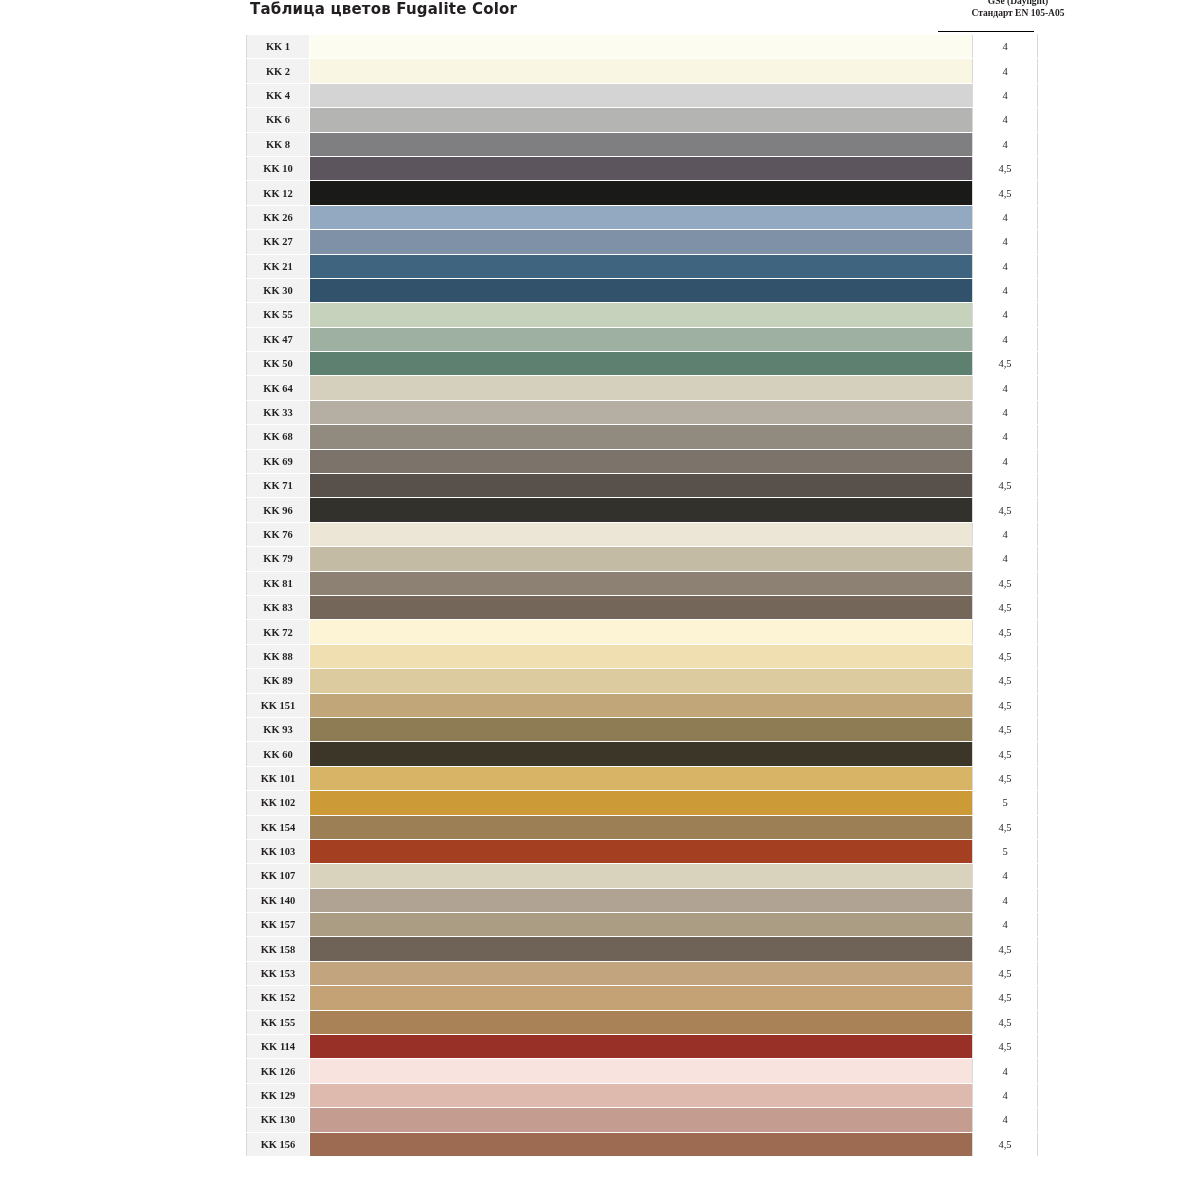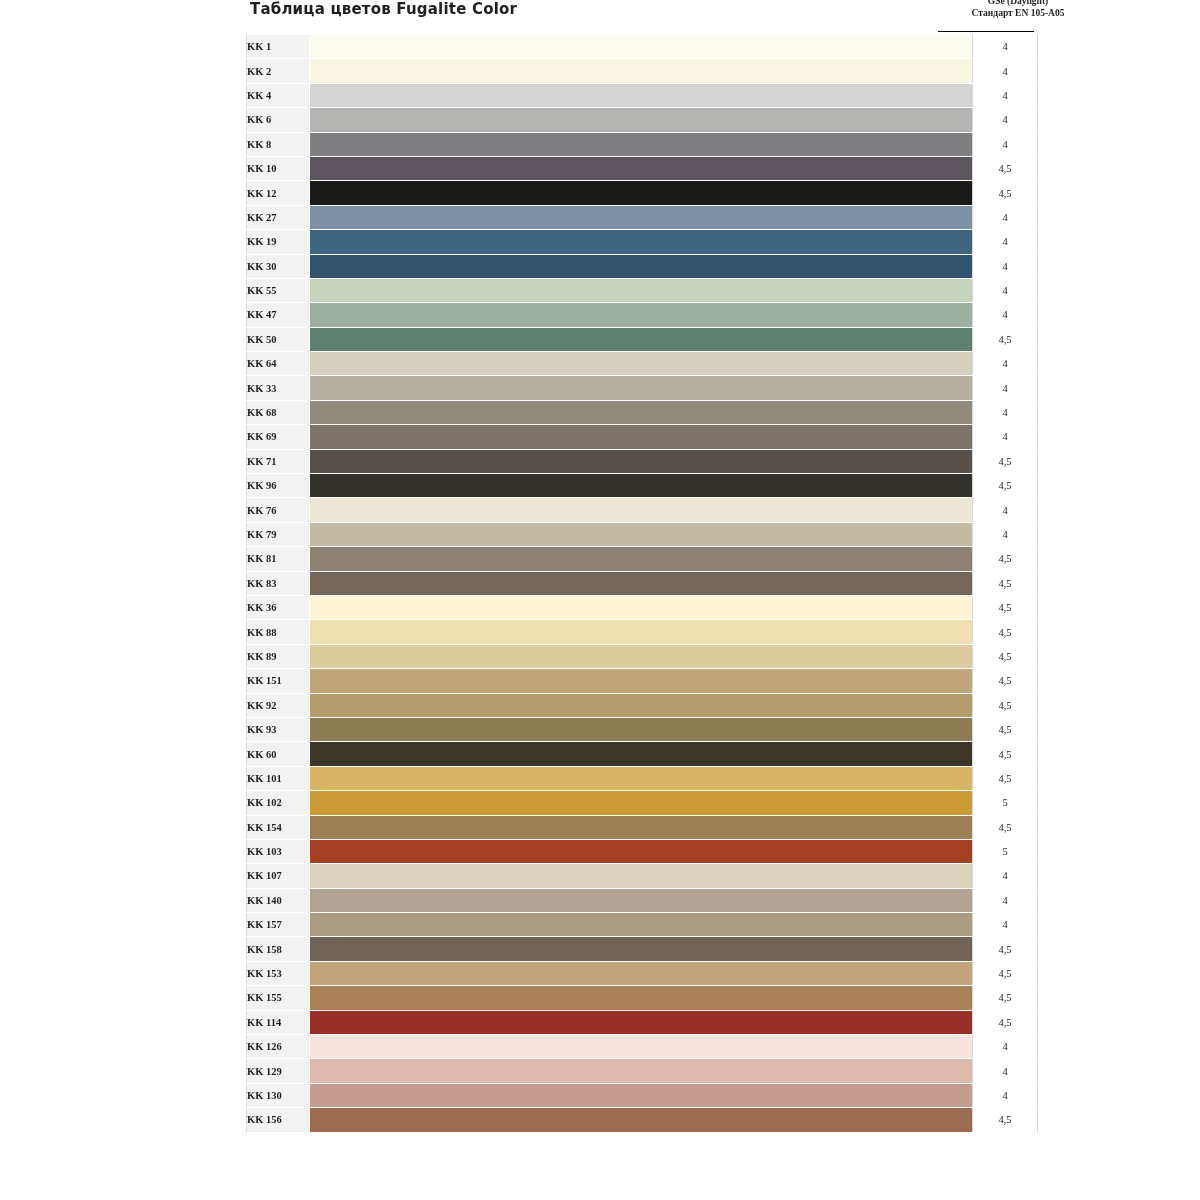--- a/index.html
+++ b/index.html
@@ -84,20 +84,21 @@
     padding: 0;
     margin: 0;
     height: 23.4px;
     border-top: 1px solid #ffffff;
     border-bottom: 1px solid #ffffff;
   }
 
   td.code-cell {
     width: 62px;
     background: #f2f2f2;
+    text-align: center;
     vertical-align: middle;
     font-family: "Liberation Serif", serif;
     font-size: 10.5px;
     font-weight: bold;
     color: #231f20;
     border-left: 1px solid #d9d9d9;
     border-right: 1px solid #ffffff;
   }
 
   td.swatch-cell {
@@ -164,26 +165,31 @@
             <td class="code-cell">KK 10</td>
             <td class="swatch-cell" style="background-color: rgb(93, 85, 93);"></td>
             <td class="grade-cell">4,5</td>
           </tr>
           <tr>
             <td class="code-cell">KK 12</td>
             <td class="swatch-cell" style="background-color: rgb(26, 26, 24);"></td>
             <td class="grade-cell">4,5</td>
           </tr>
           <tr>
+            <td class="code-cell">KK 26</td>
+            <td class="swatch-cell" style="background-color: rgb(147, 169, 194);"></td>
+            <td class="grade-cell">4</td>
+          </tr>
+          <tr>
             <td class="code-cell">KK 27</td>
             <td class="swatch-cell" style="background-color: rgb(126, 145, 166);"></td>
             <td class="grade-cell">4</td>
           </tr>
           <tr>
-            <td class="code-cell">KK 19</td>
+            <td class="code-cell">KK 21</td>
             <td class="swatch-cell" style="background-color: rgb(62, 100, 128);"></td>
             <td class="grade-cell">4</td>
           </tr>
           <tr>
             <td class="code-cell">KK 30</td>
             <td class="swatch-cell" style="background-color: rgb(50, 81, 107);"></td>
             <td class="grade-cell">4</td>
           </tr>
           <tr>
             <td class="code-cell">KK 55</td>
@@ -244,42 +250,37 @@
             <td class="code-cell">KK 81</td>
             <td class="swatch-cell" style="background-color: rgb(140, 129, 114);"></td>
             <td class="grade-cell">4,5</td>
           </tr>
           <tr>
             <td class="code-cell">KK 83</td>
             <td class="swatch-cell" style="background-color: rgb(116, 103, 89);"></td>
             <td class="grade-cell">4,5</td>
           </tr>
           <tr>
-            <td class="code-cell">KK 36</td>
+            <td class="code-cell">KK 72</td>
             <td class="swatch-cell" style="background-color: rgb(253, 243, 213);"></td>
             <td class="grade-cell">4,5</td>
           </tr>
           <tr>
             <td class="code-cell">KK 88</td>
             <td class="swatch-cell" style="background-color: rgb(240, 223, 176);"></td>
             <td class="grade-cell">4,5</td>
           </tr>
           <tr>
             <td class="code-cell">KK 89</td>
             <td class="swatch-cell" style="background-color: rgb(219, 203, 159);"></td>
             <td class="grade-cell">4,5</td>
           </tr>
           <tr>
             <td class="code-cell">KK 151</td>
             <td class="swatch-cell" style="background-color: rgb(192, 166, 120);"></td>
-            <td class="grade-cell">4,5</td>
-          </tr>
-          <tr>
-            <td class="code-cell">KK 92</td>
-            <td class="swatch-cell" style="background-color: rgb(180, 156, 109);"></td>
             <td class="grade-cell">4,5</td>
           </tr>
           <tr>
             <td class="code-cell">KK 93</td>
             <td class="swatch-cell" style="background-color: rgb(142, 124, 84);"></td>
             <td class="grade-cell">4,5</td>
           </tr>
           <tr>
             <td class="code-cell">KK 60</td>
             <td class="swatch-cell" style="background-color: rgb(59, 54, 40);"></td>
@@ -324,20 +325,25 @@
             <td class="code-cell">KK 158</td>
             <td class="swatch-cell" style="background-color: rgb(110, 99, 86);"></td>
             <td class="grade-cell">4,5</td>
           </tr>
           <tr>
             <td class="code-cell">KK 153</td>
             <td class="swatch-cell" style="background-color: rgb(194, 165, 126);"></td>
             <td class="grade-cell">4,5</td>
           </tr>
           <tr>
+            <td class="code-cell">KK 152</td>
+            <td class="swatch-cell" style="background-color: rgb(196, 162, 118);"></td>
+            <td class="grade-cell">4,5</td>
+          </tr>
+          <tr>
             <td class="code-cell">KK 155</td>
             <td class="swatch-cell" style="background-color: rgb(169, 130, 88);"></td>
             <td class="grade-cell">4,5</td>
           </tr>
           <tr>
             <td class="code-cell">KK 114</td>
             <td class="swatch-cell" style="background-color: rgb(153, 48, 40);"></td>
             <td class="grade-cell">4,5</td>
           </tr>
           <tr>

